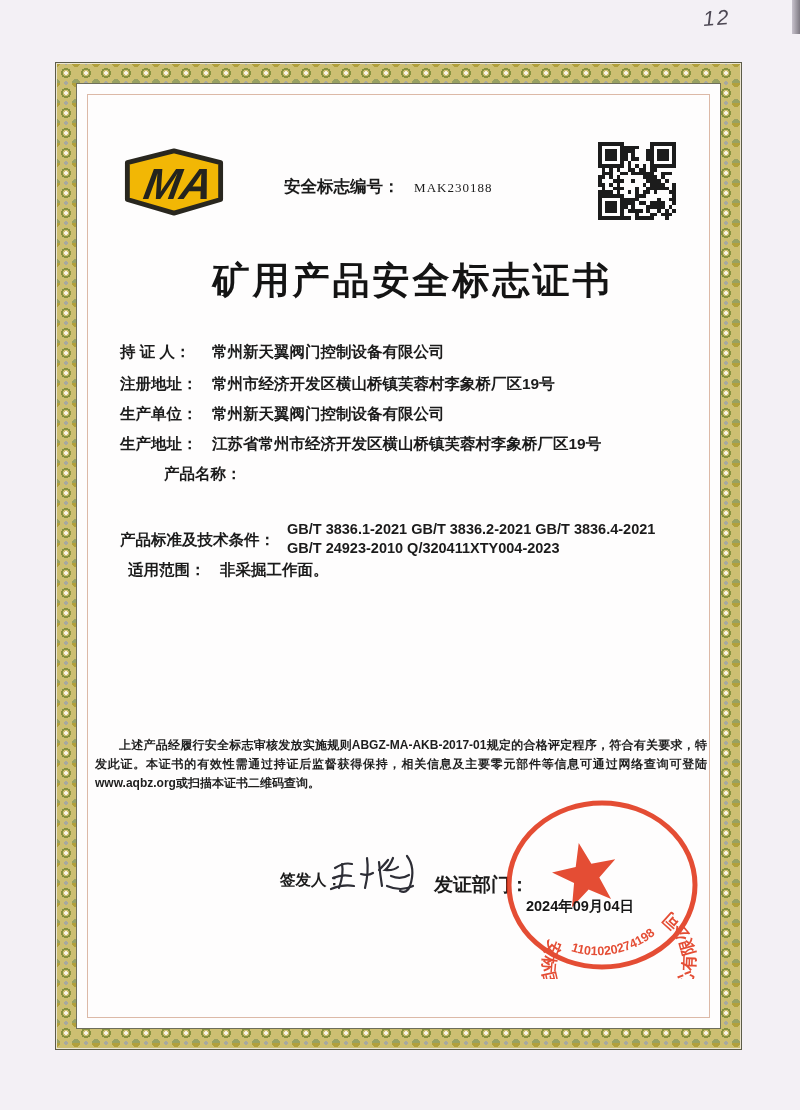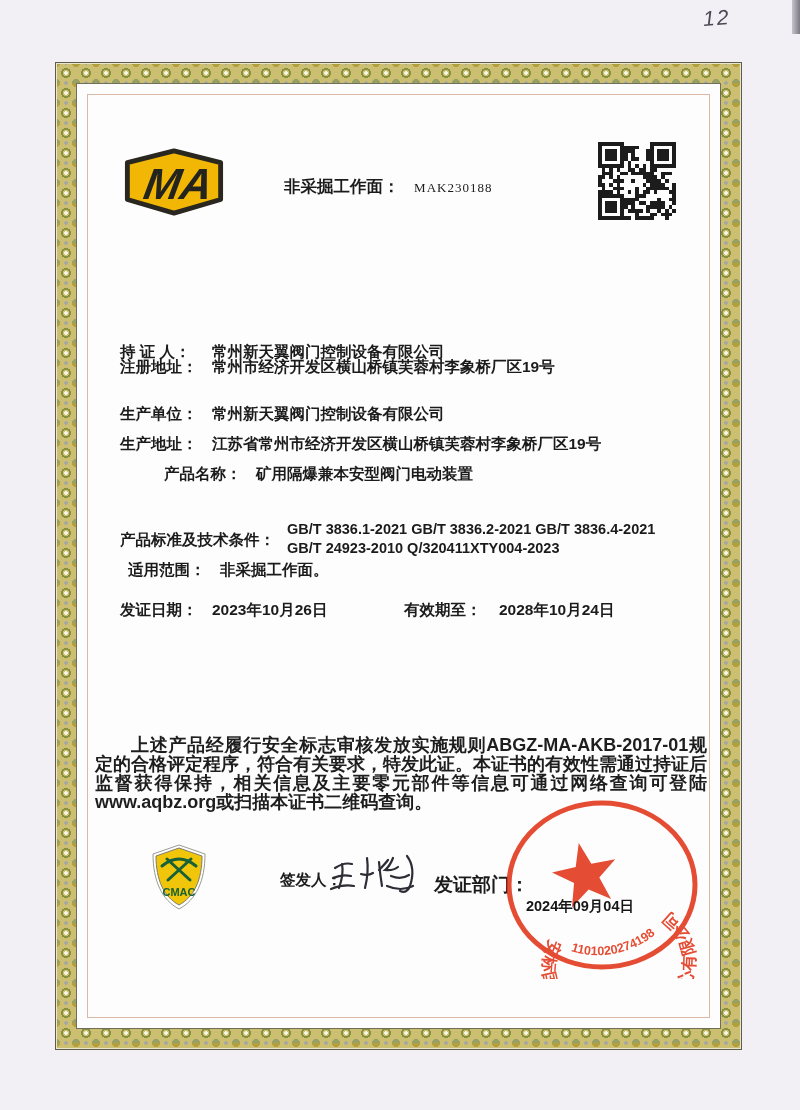--- a/index.html
+++ b/index.html
@@ -52,34 +52,34 @@
   
   .title{
     position:absolute; left:0; right:0; top:172px; text-align:center;
     font-size:37px; font-weight:800; letter-spacing:3px; color:#141414;
     transform:translateX(14px); white-space:nowrap;
   }
   
   .row{ position:absolute; left:43px; right:16px; height:24px; font-size:15.5px; font-weight:bold; white-space:nowrap; }
   .row .lab{ display:inline-block;text-align:center; }
   .row .val{ position:absolute; left:92px; top:0; }
-  .r0{top:258px;} .r1{top:273px;} .r2{top:320px;} .r3{top:350px;}
+  .r0{top:258px;} .r1{top:290px;} .r2{top:320px;} .r3{top:350px;}
   .r4{top:380px;margin-left:44px;} .r5{top:410px;}
   .r6{top:436px; height:42px;}
   .r6 .lab{ position:absolute; left:0; top:10px; }
   .r6 .val{ left:167px; top:0; width:400px; white-space:normal; font-size:14.5px; line-height:18.5px; }
   .r7{top:476px;margin-left:8px;}
   .r8{top:516px;}
   .r8 .lab2{ position:absolute; left:284px; top:0; }
   .r8 .val2{ position:absolute; left:379px; top:0; }
   .r9{top:548px;}
   
   .notice{
     position:absolute; left:18px; top:652px; width:612px;
-    font-size:18px; font-weight:bold; line-height:19px;
+    font-size:12px; font-weight:bold; line-height:19px;
     text-align:justify; text-indent:2em; color:#1e1e1e;
   }
   
   .cmac{ position:absolute; left:73px; top:760px; width:58px; height:66px; }
   .signer-label{ position:absolute; left:203px; top:786px; font-size:15.5px; font-weight:bold; }
   .signature{ position:absolute; left:250px; top:760px; width:108px; height:58px; }
   .issuer-label{ position:absolute; left:357px; top:788px; font-size:19px; font-weight:bold; }
   .seal{ position:absolute; left:423px; top:711px; width:204px; height:184px; }
 </style>
 </head>
@@ -95,21 +95,21 @@
       <div class="innerline"></div>
 
       <div class="ma-logo">
         <svg viewBox="0 0 110 70" width="108" height="68">
           <polygon points="7,15 55,3 103,15 103,53 55,67 7,53" fill="#f2b705" stroke="#29271f" stroke-width="5" stroke-linejoin="round"></polygon>
           <text x="0" y="0" transform="translate(57,52) skewX(-10)" text-anchor="middle" font-size="45" font-weight="900" font-style="italic" fill="#24241e" font-family="Liberation Sans, sans-serif">MA</text>
         </svg>
       </div>
 
       <div class="certno">
-        <span class="lbl">非采掘工作面：</span>
+        <span class="lbl">安全标志编号：</span>
         <span class="val">MAK230188</span>
       </div>
 
       <div class="qr"><svg viewBox="0 0 21 21" width="78" height="78" shape-rendering="crispEdges" fill="#1c1c1c">
             <rect x="0" y="0" width="1" height="1"></rect>
             <rect x="1" y="0" width="1" height="1"></rect>
             <rect x="2" y="0" width="1" height="1"></rect>
             <rect x="3" y="0" width="1" height="1"></rect>
             <rect x="4" y="0" width="1" height="1"></rect>
             <rect x="5" y="0" width="1" height="1"></rect>
@@ -347,70 +347,52 @@
             <rect x="7" y="20" width="1" height="1"></rect>
             <rect x="8" y="20" width="1" height="1"></rect>
             <rect x="10" y="20" width="1" height="1"></rect>
             <rect x="11" y="20" width="1" height="1"></rect>
             <rect x="12" y="20" width="1" height="1"></rect>
             <rect x="13" y="20" width="1" height="1"></rect>
             <rect x="14" y="20" width="1" height="1"></rect>
             <rect x="18" y="20" width="1" height="1"></rect>
           </svg></div>
 
+      <div class="title">矿用产品安全标志证书</div>
 
       <div class="row r0">
         <span class="lab">持 证 人：</span>
         <span class="val">常州新天翼阀门控制设备有限公司</span>
       </div>
       <div class="row r1">
         <span class="lab">注册地址：</span>
         <span class="val">常州市经济开发区横山桥镇芙蓉村李象桥厂区19号</span>
       </div>
       <div class="row r2">
         <span class="lab">生产单位：</span>
         <span class="val">常州新天翼阀门控制设备有限公司</span>
       </div>
       <div class="row r3">
         <span class="lab">生产地址：</span>
         <span class="val">江苏省常州市经济开发区横山桥镇芙蓉村李象桥厂区19号</span>
       </div>
       <div class="row r4">
         <span class="lab">产品名称：</span>
-        <span class="val">矿用隔爆兼本安型阀门电动装置</span>
       </div>
       <div class="row r6">
         <span class="lab">产品标准及技术条件：</span>
         <span class="val">GB/T 3836.1-2021 GB/T 3836.2-2021 GB/T 3836.4-2021 GB/T 24923-2010 Q/320411XTY004-2023</span>
       </div>
       <div class="row r7">
         <span class="lab">适用范围：</span>
         <span class="val">非采掘工作面。</span>
       </div>
-      <div class="row r8">
-        <span class="lab">发证日期：</span>
-        <span class="val">2023年10月26日</span>
-        <span class="lab2">有效期至：</span>
-        <span class="val2">2028年10月24日</span>
-      </div>
 
       <div class="notice">上述产品经履行安全标志审核发放实施规则ABGZ-MA-AKB-2017-01规定的合格评定程序，符合有关要求，特发此证。本证书的有效性需通过持证后监督获得保持，相关信息及主要零元部件等信息可通过网络查询可登陆www.aqbz.org或扫描本证书二维码查询。</div>
 
-      <div class="cmac">
-        <svg viewBox="0 0 58 66" width="58" height="66">
-          <path d="M29 1 L55 10 C55 37 46 56 29 65 C12 56 3 37 3 10 Z" fill="#fff" stroke="#9a9a90" stroke-width="1"></path>
-          <path d="M29 4 L52 12 C52 36 44 53 29 61 C14 53 6 36 6 12 Z" fill="#f0c50a" stroke="#7c7c6e" stroke-width="1"></path>
-          <g stroke="#176136" stroke-width="3" fill="none" stroke-linecap="round">
-            <path d="M12 22 Q29 8 46 22"></path>
-            <path d="M17 15 L40 36"></path>
-            <path d="M41 15 L18 36"></path>
-          </g>
-          <text x="29" y="52" text-anchor="middle" font-size="11" font-weight="bold" fill="#176136" font-family="Liberation Sans, sans-serif">CMAC</text>
-        </svg>
-      </div>
 
       <span class="signer-label">签发人：</span>
       <div class="signature">
         <svg viewBox="0 0 108 58" width="108" height="58" fill="none" stroke="#2d2d35" stroke-width="2.2" stroke-linecap="round">
           <path d="M8 24 q9 -6 17 -4"></path>
           <path d="M6 34 q9 -4 18 -2"></path>
           <path d="M4 45 q12 -5 23 -3"></path>
           <path d="M15 20 q2 10 -3 24"></path>
           <path d="M40 14 q2 14 -2 30"></path>
           <path d="M34 30 q7 2 12 -1"></path>

